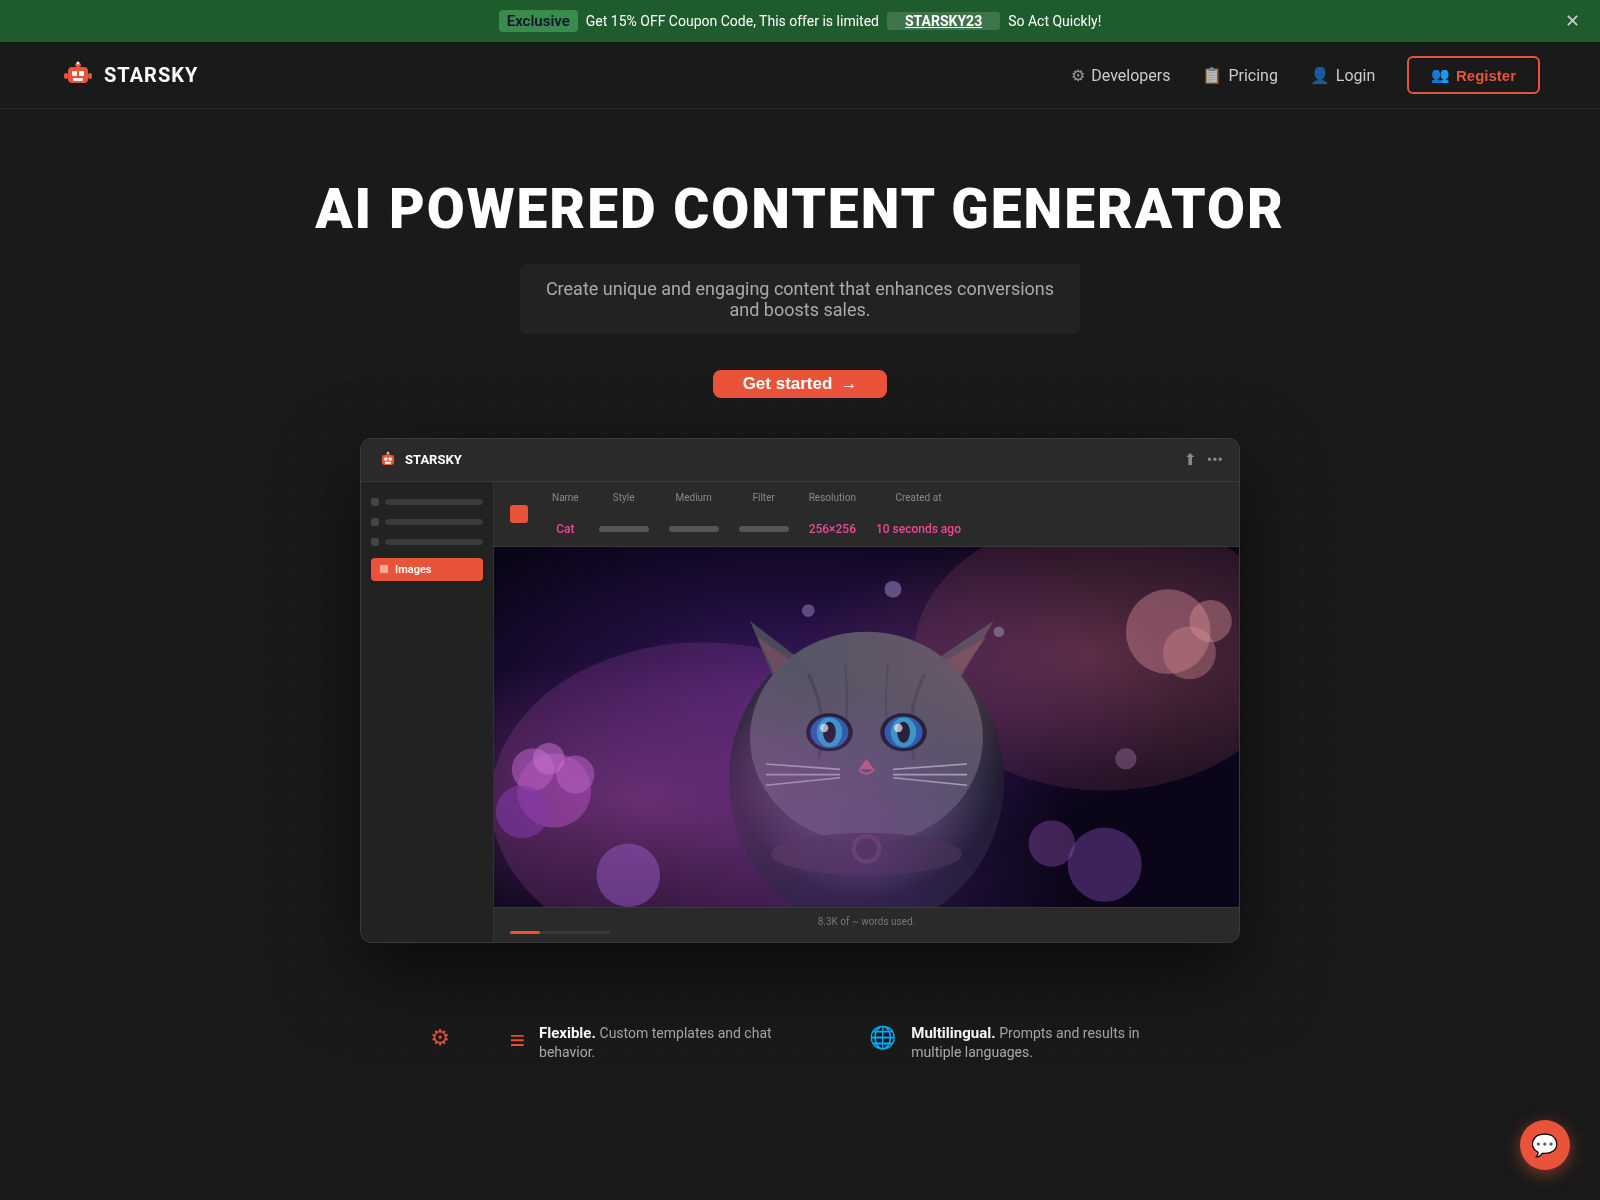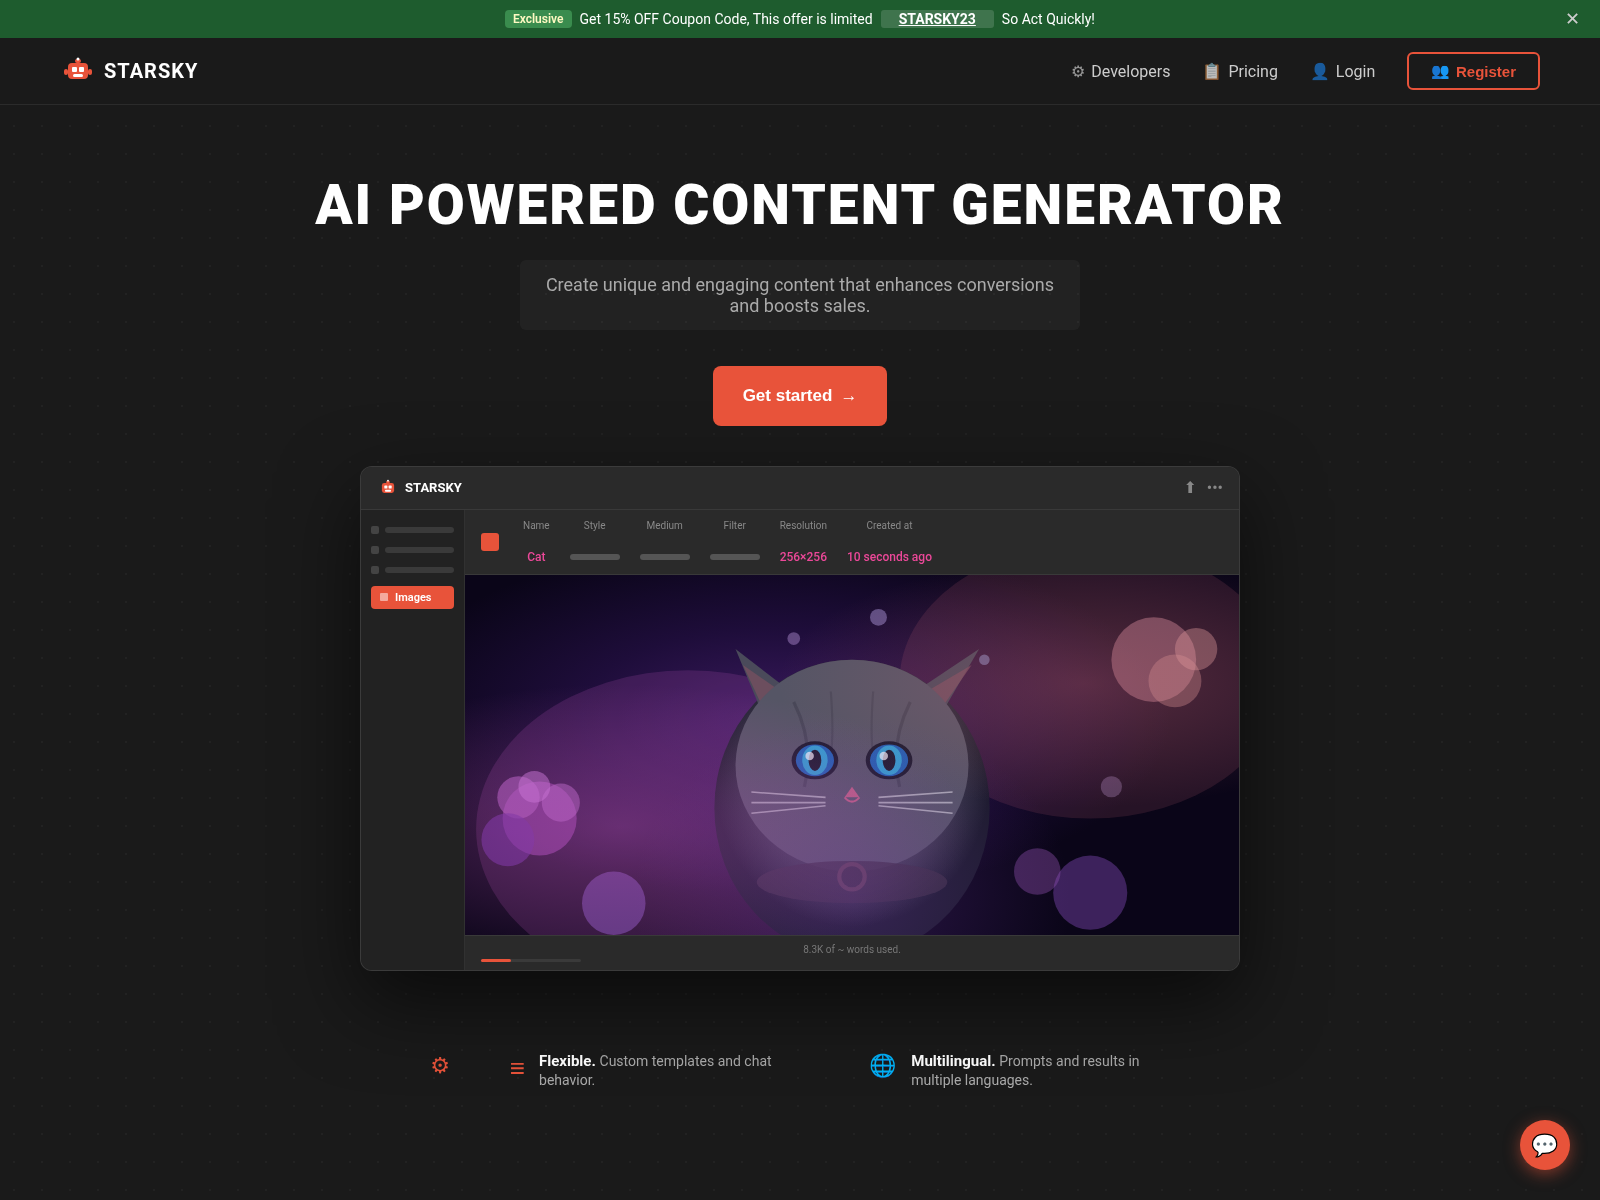--- a/index.html
+++ b/index.html
@@ -19,24 +19,24 @@
       font-size: 14px;
       color: #fff;
       position: relative;
       display: flex;
       align-items: center;
       justify-content: center;
       gap: 8px;
     }
     .top-banner .exclusive-badge {
       background-color: #3a8c4e;
-      color: #fef9c3;
+      color: #0f172a;
       padding: 2px 8px;
       border-radius: 4px;
-      font-size: 12px;
+      font-size: 15px;
       font-weight: 600;
     }
     .top-banner .coupon-code {
       background-color: rgba(255,255,255,0.15);
       padding: 1px 18px;
       border-radius: 3px;
       font-weight: 700;
       text-decoration: underline;
     }
     .top-banner .close-btn {
@@ -136,21 +136,21 @@
     .hero-buttons {
       display: flex;
       gap: 16px;
       justify-content: center;
       margin-bottom: 40px;
     }
     .btn-get-started {
       background-color: #e8533a;
       color: #fff;
       border: none;
-      padding: 20px 30px;
+      padding: 4px 30px;
       border-radius: 8px;
       font-size: 17px;
       font-weight: 600;
       cursor: pointer;
       display: flex;
       align-items: center;
       gap: 8px;
     }
     .btn-how-to-use {
       background-color: transparent;
@@ -196,21 +196,21 @@
       display: flex;
       gap: 10px;
       font-size: 16px;
       color: #888;
     }
     .app-body {
       display: flex;
       height: 460px;
     }
     .app-sidebar {
-      width: 104px;
+      width: 133px;
       background: #222;
       border-right: 1px solid rgba(255,255,255,0.07);
       padding: 16px 10px;
     }
     .sidebar-item-row {
       display: flex;
       align-items: center;
       gap: 6px;
       margin-bottom: 12px;
     }

